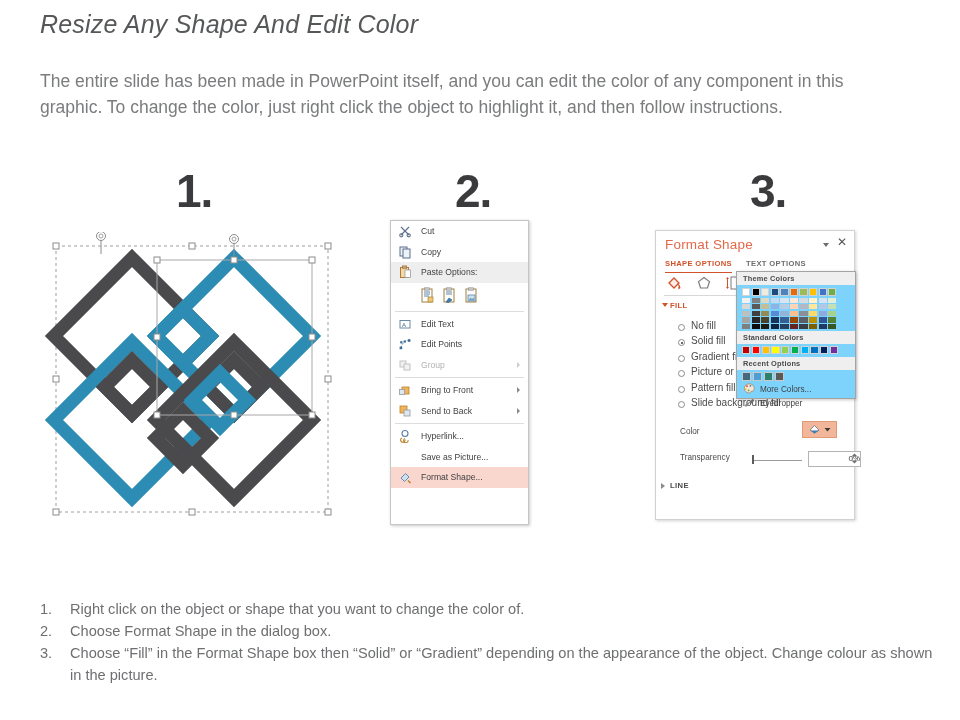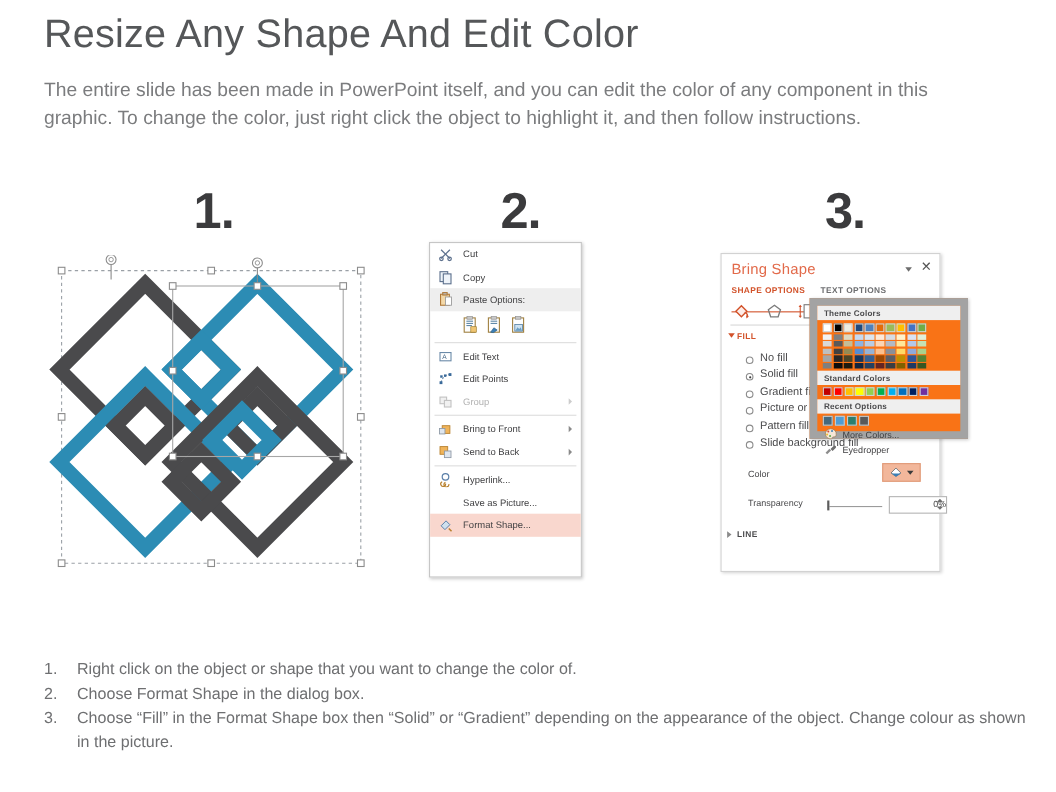--- a/index.html
+++ b/index.html
@@ -7,21 +7,21 @@
   body {
     width:960px; height:720px; background:#ffffff;
     font-family:"Liberation Sans", sans-serif;
     color:#58595b; overflow:hidden; position:relative;
   }
   .slide { position:relative; width:960px; height:720px; }
 
   
   .title {
     position:absolute; left:40px; top:10px;
-    font-size:36px; font-weight:400;
+    font-size:25px; font-style:italic; font-weight:400;
     color:#555759; letter-spacing:0.2px; white-space:nowrap;
   }
   .intro {
     position:absolute; left:40px; top:68px; width:828px;
     font-size:17.5px; line-height:26px; color:#7b7c7e; font-weight:400;
   }
 
   
   .stepnum {
     position:absolute; font-size:46px; font-weight:700; color:#3b3b3d;
@@ -78,21 +78,21 @@
     position:absolute; right:25px; top:12px; width:0; height:0;
     border-top:4px solid #6d6d6d; border-left:3.5px solid transparent;
     border-right:3.5px solid transparent;
   }
   .fs-close {
     position:absolute; right:7px; top:5px;
     font-size:12px; color:#555; line-height:12px;
   }
   .fs-tabs { position:absolute; left:9px; top:28px; display:flex; gap:14px; }
   .fs-tab { font-size:7.6px; letter-spacing:.35px; font-weight:700; color:#6d6e70; }
-  .fs-tab.active { color:#d2522a; border-bottom:1.5px solid #d2522a; padding-bottom:15px; }
+  .fs-tab.active { color:#d2522a; border-bottom:1.5px solid #d2522a; padding-bottom:4px; }
   .fs-iconrow { position:absolute; left:10px; top:44px; display:flex; gap:13px; align-items:center; }
   .fs-underline { position:absolute; left:8px; top:64px; width:184px; height:1px; background:#d8d8d8; }
   .fs-fillhdr {
     position:absolute; left:14px; top:70px; font-size:7.6px;
     font-weight:700; color:#d2522a; letter-spacing:.4px;
   }
   .fs-tri {
     position:absolute; left:6px; top:72px; width:0; height:0;
     border-left:3.2px solid transparent; border-right:3.2px solid transparent;
     border-top:4px solid #d2522a;
@@ -140,22 +140,22 @@
     font-weight:700; color:#4a4a4c; letter-spacing:.4px;
   }
   .fs-linetri {
     position:absolute; left:5px; top:252px; width:0; height:0;
     border-top:3.2px solid transparent; border-bottom:3.2px solid transparent;
     border-left:4px solid #8a8a8a;
   }
 
   
   .flyout {
-    position:absolute; left:80px; top:40px; width:144px; height:128px;
-    background:#f97316; border:7px solid #a3a3a3;
+    position:absolute; left:80px; top:40px; width:120px; height:128px;
+    background:#7dd3fc; border:1px solid #a3a3a3;
     box-shadow:1px 1px 3px rgba(0,0,0,.22); z-index:6;
   }
   .fly-hdr {
     height:13px; background:#efefef; font-size:7.4px; font-weight:700;
     color:#4b4b4d; padding-left:6px; line-height:13px; letter-spacing:.2px;
   }
   .theme-grid { display:flex; gap:1.4px; padding:3px 4px 2px 5px; }
   .theme-col { display:flex; flex-direction:column; gap:1.4px; }
   .sw { width:8.2px; height:5.2px; }
   .sw.top { height:8.2px; border:1px solid #d2d2d2; }
@@ -421,21 +421,21 @@
           <path d="M3 8 L7.5 3.5 L11 7 L6.5 11.5 Z" fill="#cfe0ee" stroke="#5b7fa8" stroke-width=".9"></path>
           <path d="M10 10.5 L12.5 13" stroke="#b8802d" stroke-width="1.4"></path>
         </svg>
       </span>
       <span>Format Shape...</span>
     </div>
   </div>
 
   <div class="fspane">
 
-    <div class="fs-title">Bring Shape</div>
+    <div class="fs-title">Format Shape</div>
     <div class="fs-caret"></div>
     <div class="fs-close">✕</div>
 
     <div class="fs-tabs">
       <div class="fs-tab active">SHAPE OPTIONS</div>
       <div class="fs-tab">TEXT OPTIONS</div>
     </div>
 
     <div class="fs-iconrow">
       <span>

